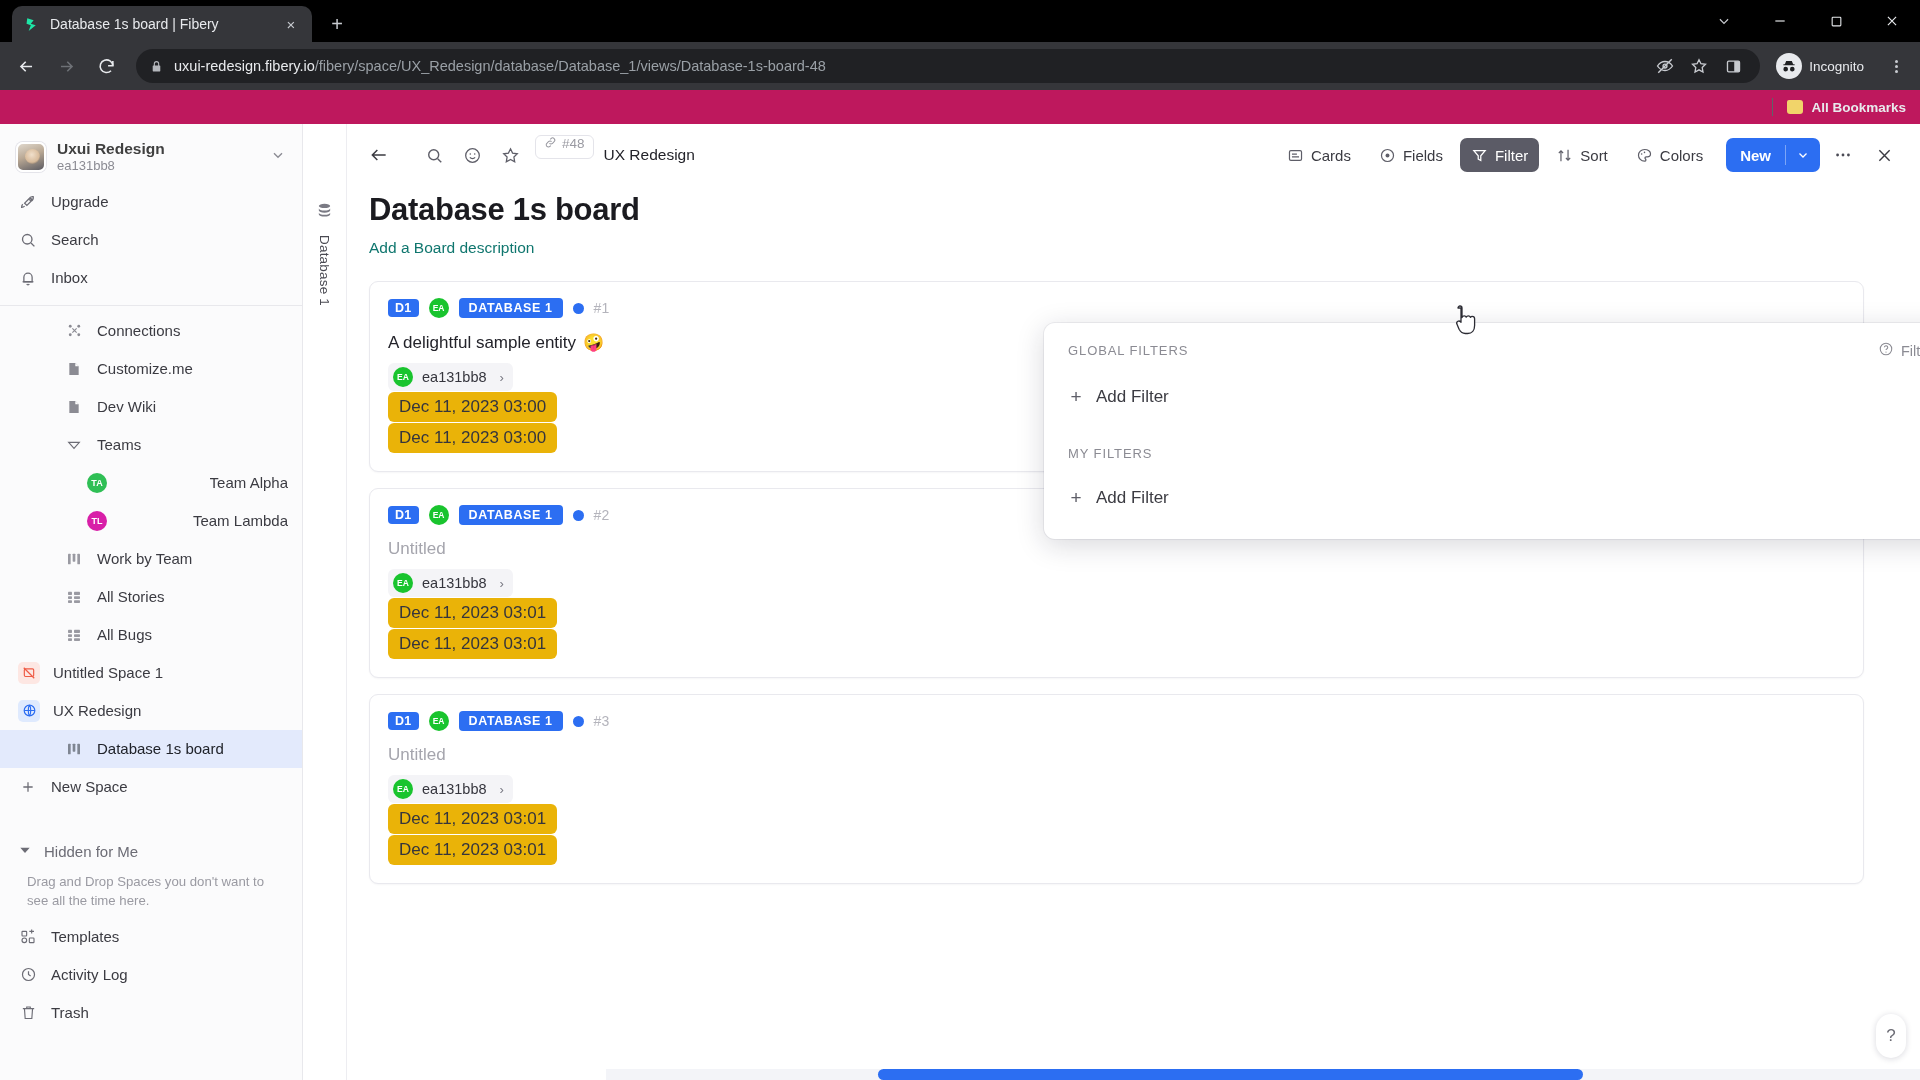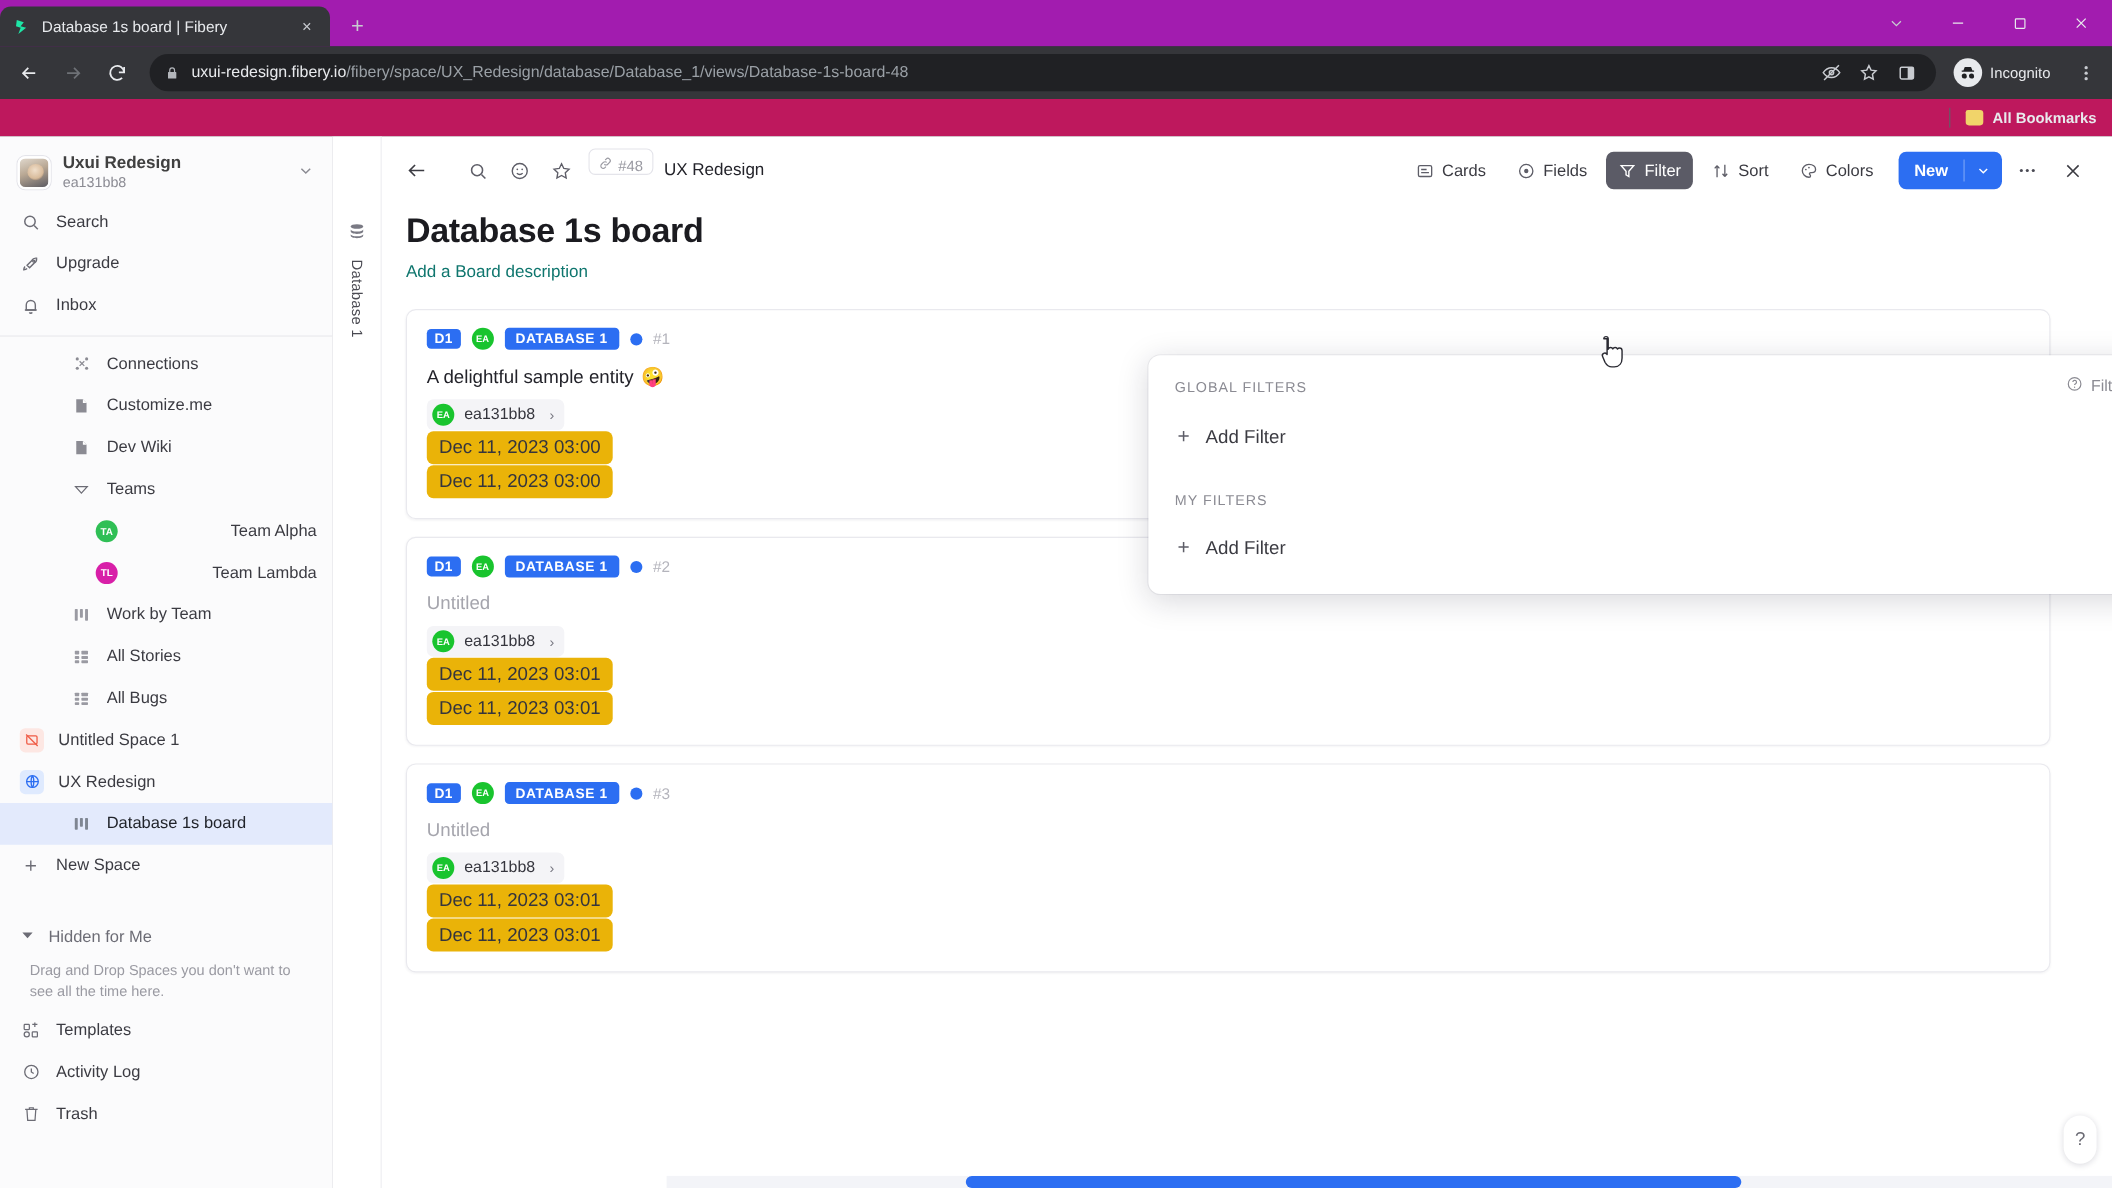--- a/index.html
+++ b/index.html
@@ -6,22 +6,22 @@
   * { box-sizing: border-box; margin: 0; padding: 0; }
   html, body {
     width: 1920px; height: 1080px;
     overflow: hidden;
     font-family: "Liberation Sans", sans-serif;
     background: #202124;
   }
   
   .browser { width: 1920px; height: 1080px; display: flex; flex-direction: column; background:#202124; }
   .tabstrip {
-    height: 42px; background:#a21caf; display:flex; align-items:flex-end;
-    position: relative;
+    height: 42px; background:#000000; display:flex; align-items:flex-end;
+    padding-left: 12px; position: relative;
   }
   .tab {
     height: 36px; width: 300px; background:#35363a; border-radius: 10px 10px 0 0;
     display:flex; align-items:center; padding: 0 10px; gap: 10px; position: relative;
   }
   .tab-favicon { width:18px; height:18px; flex:0 0 18px; display:flex; align-items:center; justify-content:center; }
   .tab-title {
     color:#e8eaed; font-size:14px; white-space:nowrap; overflow:hidden;
     text-overflow:ellipsis; flex:1;
   }
@@ -116,21 +116,21 @@
   .rail-db-ic { color:#7a7a84; }
   .rail-vert {
     writing-mode: vertical-rl; font-size:13.5px; color:#4a4a52; letter-spacing:0.2px; white-space:nowrap;
   }
   .main-right { flex:1; display:flex; flex-direction:column; min-width:0; }
 
   .topbar { height:62px; display:flex; align-items:center; padding: 0 18px 0 12px; gap:4px; position:relative; z-index:5;}
   .tb-ic { width:34px;height:34px;border-radius:7px;display:flex;align-items:center;justify-content:center;color:#5e5e68; }
   .back-arrow { width:40px;height:34px;display:flex;align-items:center;justify-content:center;color:#3b3b42; margin-right: 14px;}
   .id-pill {
-    height:24px; display:flex;align-items:flex-end;gap:5px;padding:0 8px;border:1px solid #e4e4ea;border-radius:6px;
+    height:24px; display:flex;align-items:flex-start;gap:5px;padding:0 8px;border:1px solid #e4e4ea;border-radius:6px;
     color:#9a9aa2;font-size:13.5px; margin: 0 6px 16px 4px;
   }
   .crumb { font-size:15.5px; color:#23232a; }
   .tb-right { margin-left:auto; display:flex; align-items:center; gap:6px; }
   .tb-btn {
     height:34px; display:flex;align-items:center; gap:7px; padding:0 11px; border-radius:7px;
     font-size:15px; color:#3b3b42; cursor:pointer; white-space:nowrap;
   }
   .tb-btn.pressed { background:#5b5b66; color:#ffffff; }
   .tb-btn.pressed .gi { color:#ffffff; }
@@ -323,36 +323,36 @@
         </div>
         <div class="ws-chev">
           <svg width="16" height="16" viewBox="0 0 24 24" fill="none" stroke="#8b8b93" stroke-width="2">
               <path d="M6 9.5l6 6 6-6"></path>
             </svg>
         </div>
       </div>
 
       <div class="nav-item">
         <span class="ic">
-          <svg width="18" height="18" viewBox="0 0 24 24" fill="none" stroke="#6c6c75" stroke-width="1.8">
-              <circle cx="11" cy="11" r="6.3"></circle>
-              <path d="M16 16l4.5 4.5"></path>
-            </svg>
-        </span>
-        <span class="lbl">Search</span>
-      </div>
-      <div class="nav-item">
-        <span class="ic">
           <svg width="18" height="18" viewBox="0 0 24 24" fill="none" stroke="#6c6c75" stroke-width="1.7">
               <path d="M5 15c-1.5 1.5-1.5 4-1.5 4s2.5 0 4-1.5"></path>
               <path d="M9 15l-1.5-1.5L13 8a6 6 0 016-3 6 6 0 01-3 6l-5.5 5.5z"></path>
               <circle cx="15.5" cy="8.5" r="1.2"></circle>
             </svg>
         </span>
         <span class="lbl">Upgrade</span>
+      </div>
+      <div class="nav-item">
+        <span class="ic">
+          <svg width="18" height="18" viewBox="0 0 24 24" fill="none" stroke="#6c6c75" stroke-width="1.8">
+              <circle cx="11" cy="11" r="6.3"></circle>
+              <path d="M16 16l4.5 4.5"></path>
+            </svg>
+        </span>
+        <span class="lbl">Search</span>
       </div>
       <div class="nav-item">
         <span class="ic">
           <svg width="18" height="18" viewBox="0 0 24 24" fill="none" stroke="#6c6c75" stroke-width="1.7">
               <path d="M6.5 17V11a5.5 5.5 0 1111 0v6z"></path>
               <path d="M4.8 17h14.4"></path>
               <path d="M10.3 20a1.9 1.9 0 003.4 0"></path>
             </svg>
         </span>
         <span class="lbl">Inbox</span>

